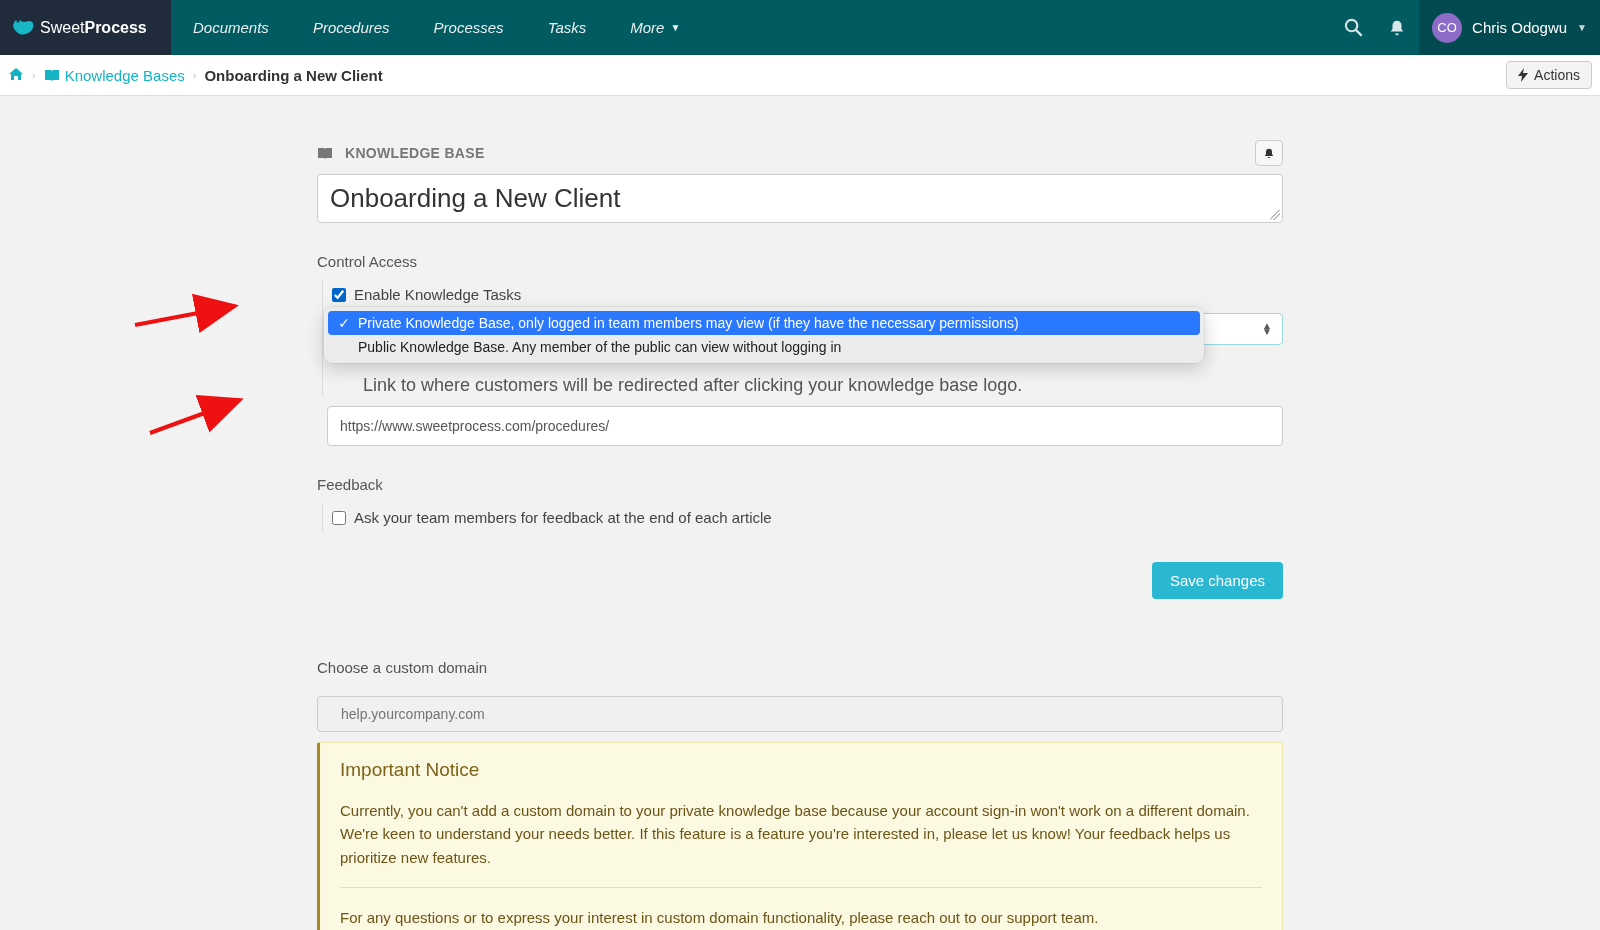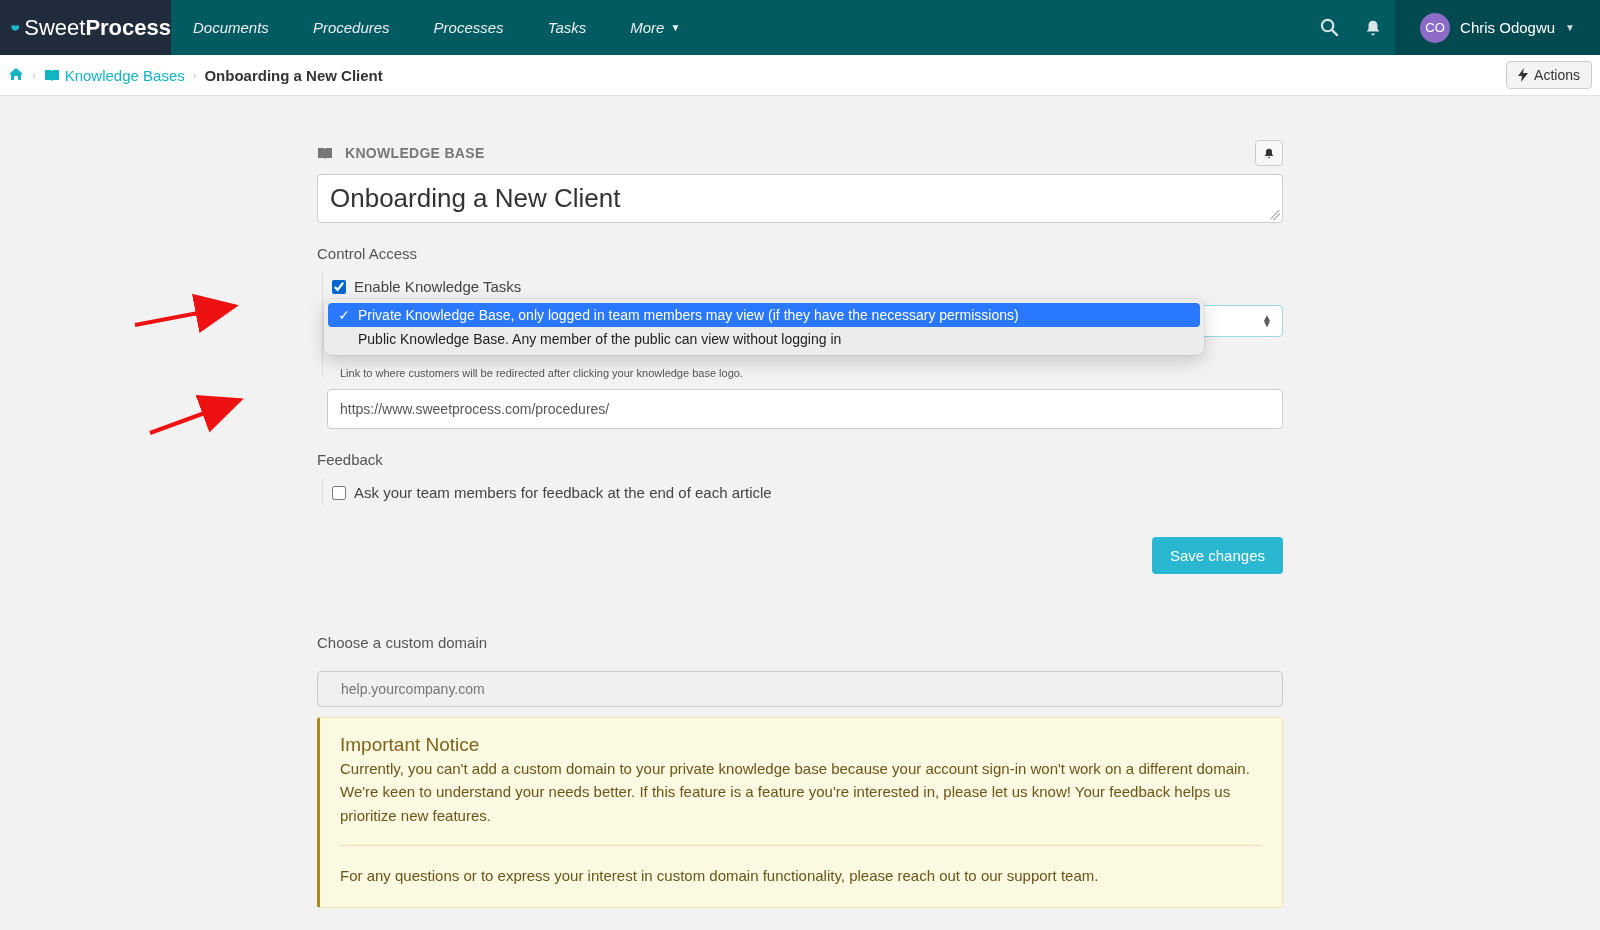--- a/index.html
+++ b/index.html
@@ -21,21 +21,21 @@
   }
   .logo-area {
     background: #202c3c;
     width: 171px;
     display: flex;
     align-items: center;
     padding-left: 10px;
     gap: 4px;
   }
   .logo-area svg { display: block; }
-  .logo-text { font-size: 22px; font-weight: 300; }
+  .logo-text { font-size: 16px; font-weight: 300; }
   .logo-text .bold { font-weight: 700; }
   .nav-items { display: flex; align-items: stretch; }
   .nav-item {
     padding: 0 22px;
     display: flex;
     align-items: center;
     color: #e8f0f1;
     cursor: pointer;
     font-size: 15px;
     font-style: italic;
@@ -47,21 +47,21 @@
     display: flex;
     align-items: center;
     justify-content: center;
     color: #d9e6e7;
     cursor: pointer;
   }
   .user-area {
     background: #024a50;
     display: flex;
     align-items: center;
-    padding: 0 25px;
+    padding: 0 13px;
     gap: 10px;
     cursor: pointer;
   }
   .avatar {
     width: 30px; height: 30px;
     border-radius: 50%;
     background: #8d6cc8;
     display: flex; align-items: center; justify-content: center;
     font-size: 13px; font-weight: 500;
     color: #fff;
@@ -143,21 +143,21 @@
     resize: none;
     font-family: inherit;
   }
   .title-box .resize-handle {
     position: absolute; right: 2px; bottom: 2px; width: 10px; height: 10px;
     background:
       linear-gradient(135deg, transparent 45%, #bbb 45%, #bbb 55%, transparent 55%),
       linear-gradient(135deg, transparent 65%, #bbb 65%, #bbb 75%, transparent 75%);
   }
 
-  .subhead { color: #555; font-size: 15px; margin-top: 22px; margin-bottom: 10px; }
+  .subhead { color: #555; font-size: 15px; margin-top: 30px; margin-bottom: 10px; }
 
   .indented-block { border-left: 1px solid #ddd; margin-left: 5px; padding-left: 9px; position: relative; }
 
   .cb-row { display: flex; align-items: center; gap: 8px; padding: 6px 0; }
   .cb-row input[type=checkbox] { width: 14px; height: 14px; accent-color: #0066cc; }
   .cb-label { font-size: 15px; color: #444; }
 
   
   .select-wrap { position: relative; margin-top: 4px; }
   .select-visible {
@@ -188,21 +188,21 @@
     border-radius: 4px;
     display: flex;
     align-items: center;
     gap: 8px;
     cursor: pointer;
   }
   .select-option.selected { background: #2a78ff; color: #fff; }
   .select-option .check { width: 12px; display: inline-block; text-align: center; }
   .select-option:not(.selected) .check { visibility: hidden; }
 
-  .link-desc { color: #555; font-size: 11px; margin-top: 30px; margin-left: 8px; }
+  .link-desc { color: #555; font-size: 18px; margin-top: 30px; margin-left: 31px; }
   .url-input {
     border: 1px solid #ccc;
     border-radius: 4px;
     background: #fff;
     height: 40px;
     padding: 0 12px;
     font-size: 14px;
     color: #555;
     margin-top: 10px;
     margin-left: 5px;
@@ -234,21 +234,21 @@
   }
 
   .notice {
     margin-top: 10px;
     background: #fcf9e3;
     border: 1px solid #eee5b0;
     border-left: 3px solid #a88a25;
     border-radius: 3px;
     padding: 16px 20px 20px 20px;
   }
-  .notice-title { color: #7e631a; font-size: 19px; font-weight: 400; margin-bottom: 1px; }
+  .notice-title { color: #7e631a; font-size: 19px; font-weight: 400; margin-bottom: 18px; }
   .notice-body { color: #6b5516; font-size: 15px; line-height: 1.55; }
   .notice hr { border: none; border-top: 1px solid #e9dfae; margin: 18px 0; }
 
   
   .arrow-overlay { position: absolute; pointer-events: none; z-index: 100; }
 </style>
 </head>
 <body>
 
 <div class="topbar">

